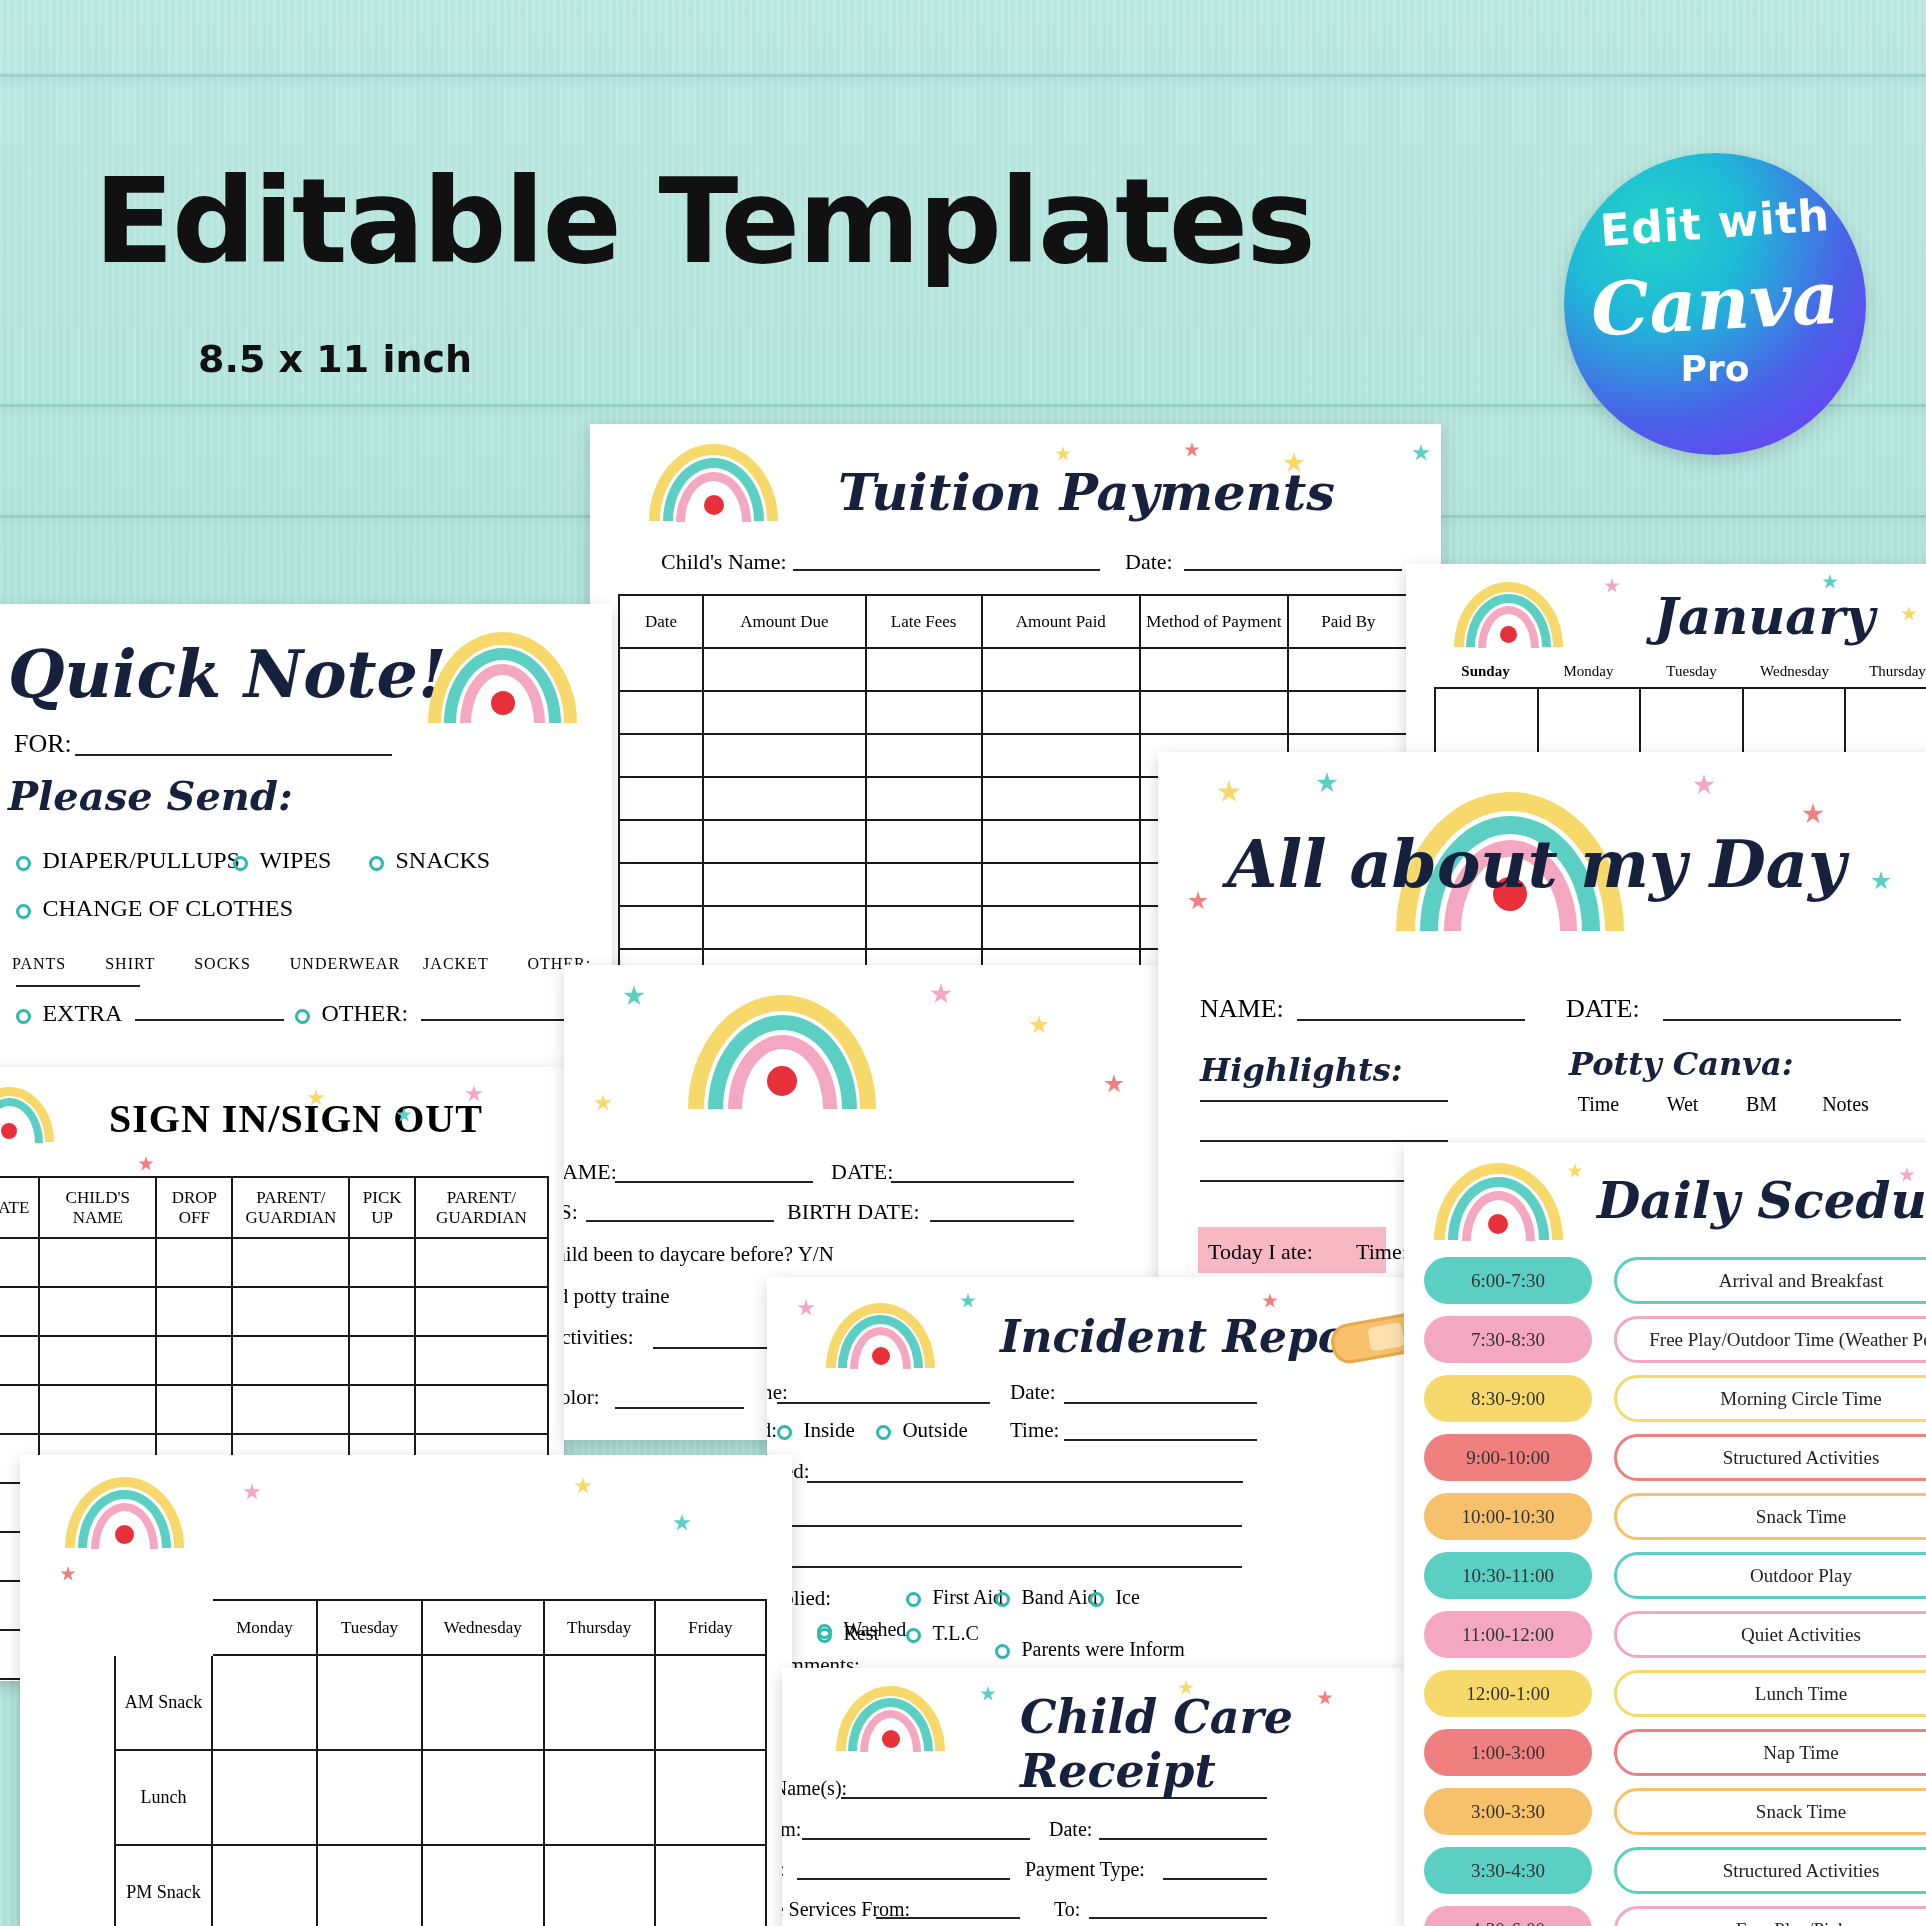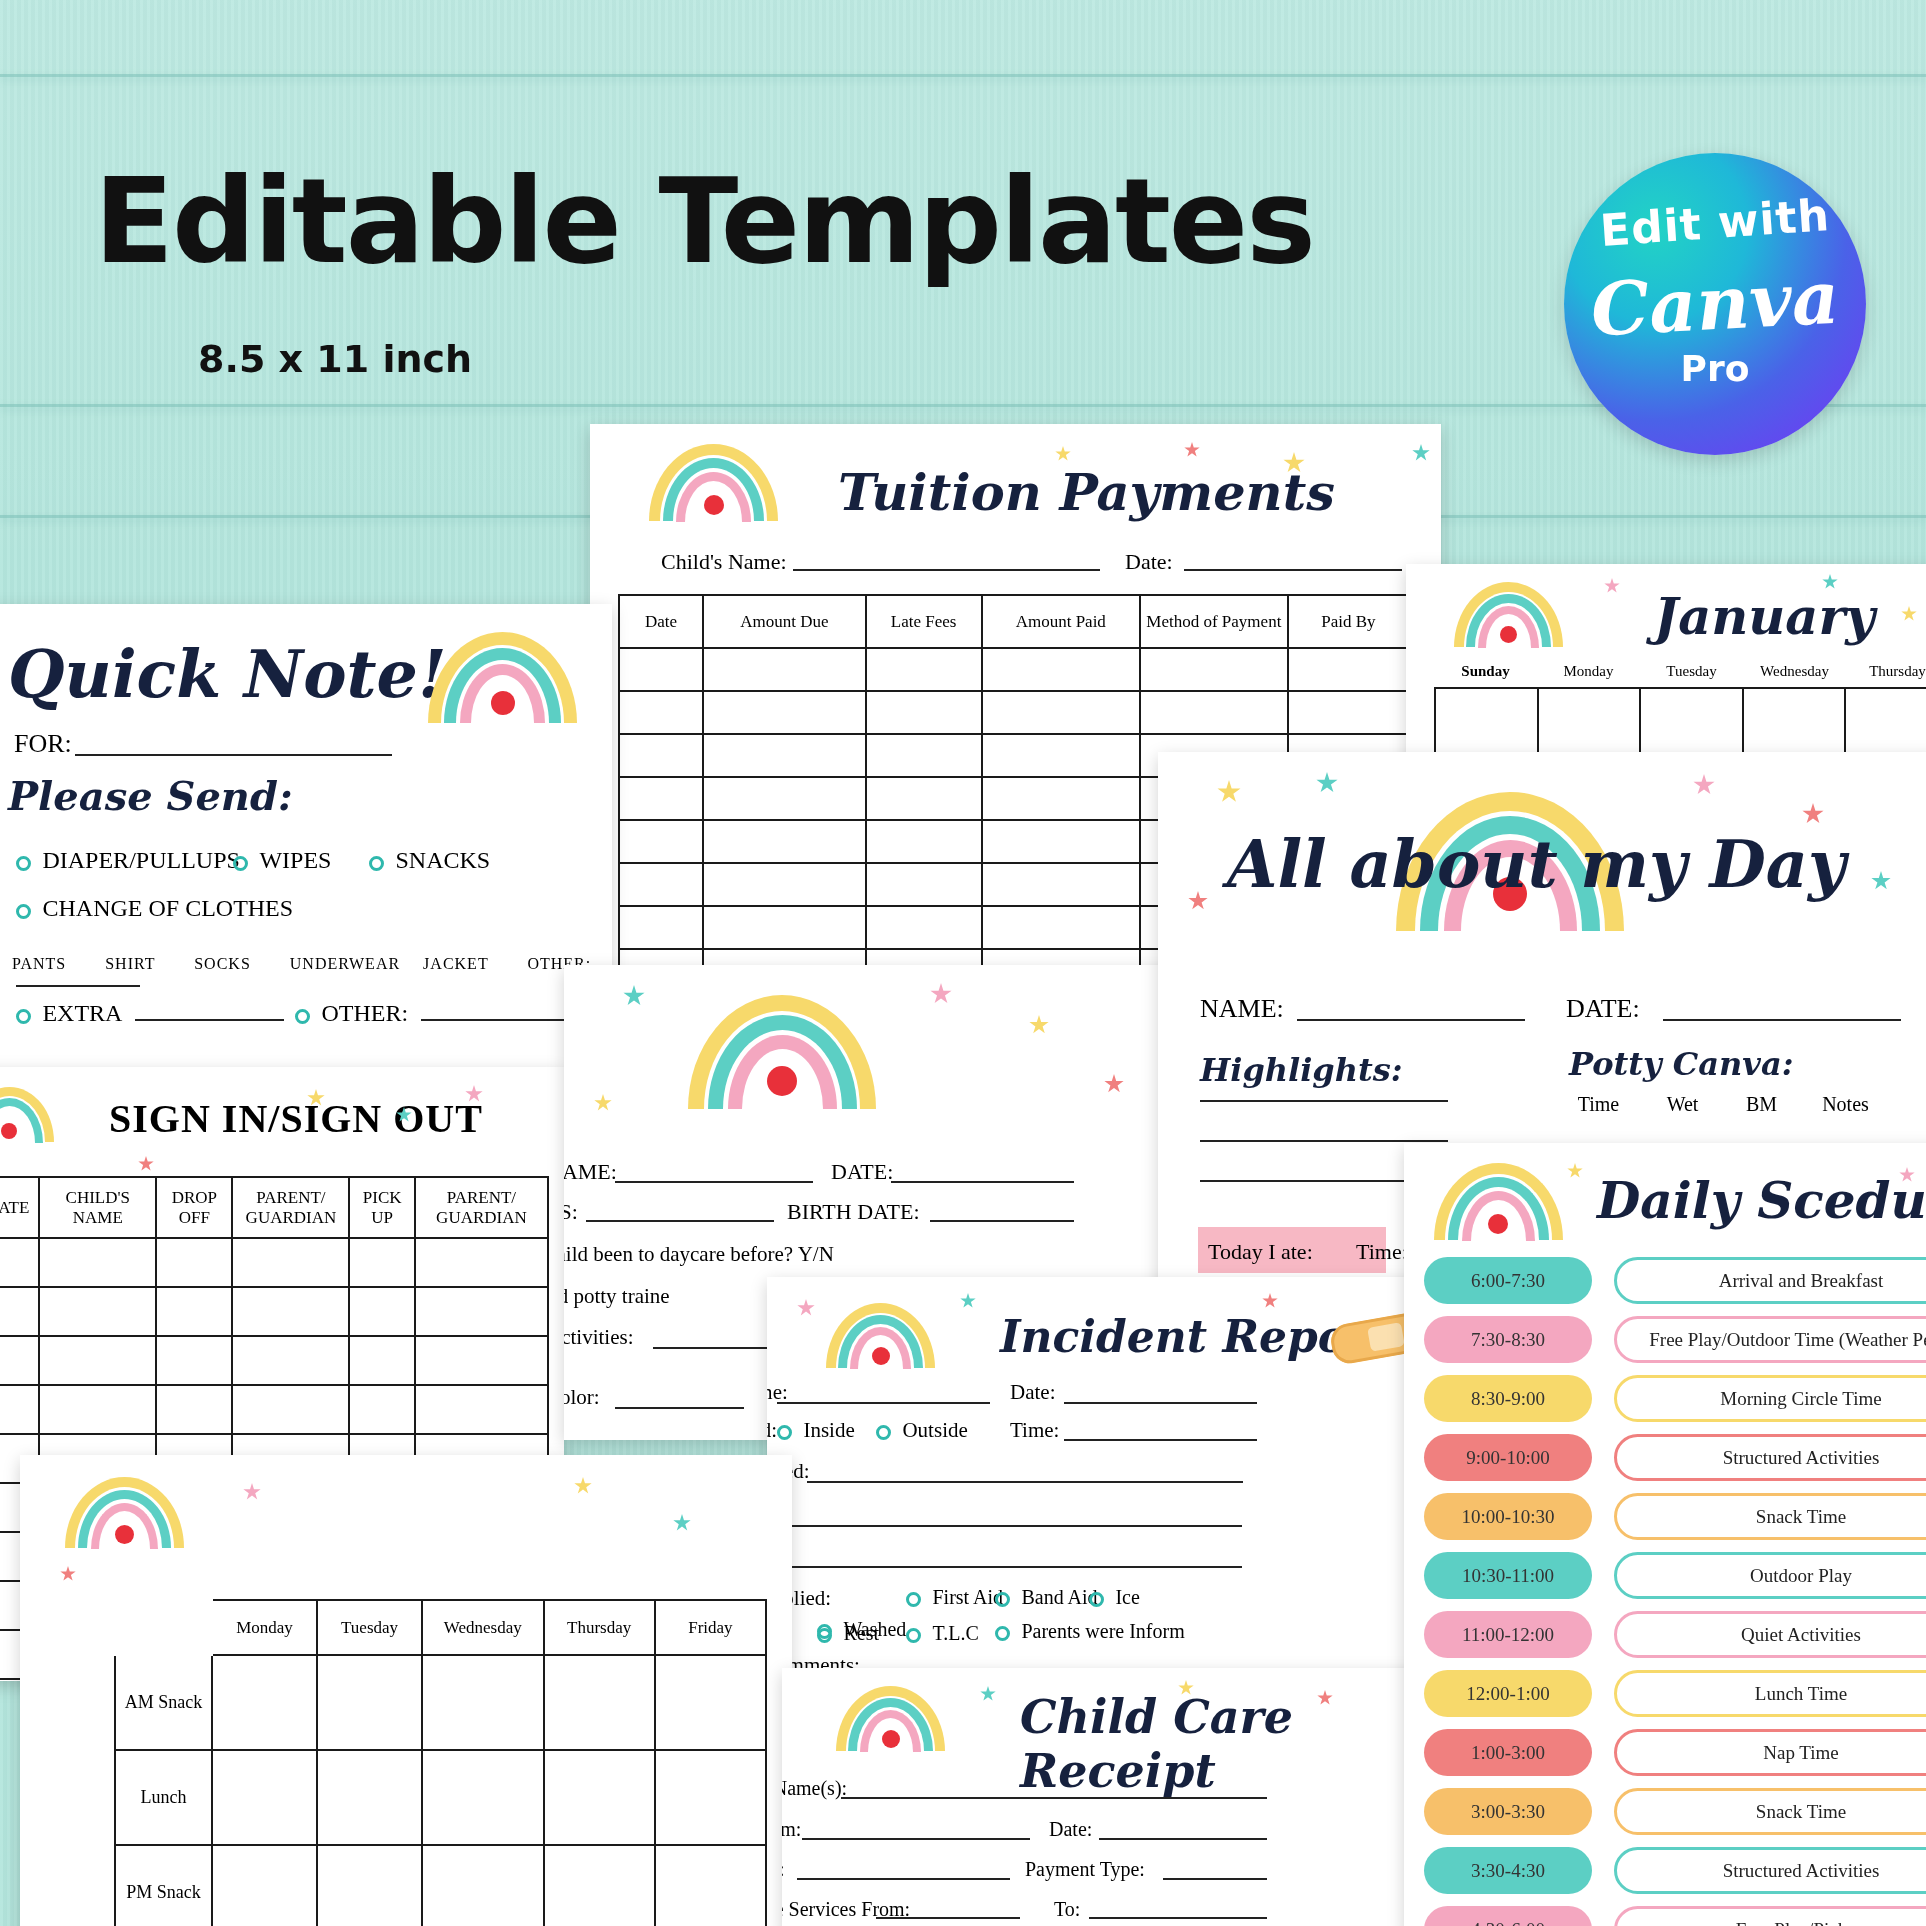--- a/index.html
+++ b/index.html
@@ -576,21 +576,21 @@
     <span class="lbl" style="font-size:20px;">Ice</span>
   </div>
   <div style="position:absolute;left:50px;top:345px;">
     <span class="radio"></span>
     <span class="lbl" style="font-size:20px;">Rest</span>
   </div>
   <div style="position:absolute;left:139px;top:345px;">
     <span class="radio"></span>
     <span class="lbl" style="font-size:20px;">T.L.C</span>
   </div>
-  <div style="position:absolute;left:228px;top:343px;">
+  <div style="position:absolute;left:228px;top:361px;">
     <span class="radio"></span>
     <span class="lbl" style="font-size:20px;">Parents were Inform</span>
   </div>
   <div class="lbl" style="position:absolute;left:-99px;top:376px;font-size:21px;">Additional Comments:</div>
 </div>
 
 <div class="sheet" style="left:20px; top:1455px; width:772px; height:485px;">
   <div class="rainbow" style="position:absolute;left:45px;top:22px;width:119px;height:71px;">
     <div class="arc" style="left:0;top:0;width:119px;height:71px;border-width:10px;border-color:#f7d96b;"></div>
     <div class="arc" style="left:13px;top:13px;width:93px;height:58px;border-width:9px;border-color:#5ccfc4;"></div>

